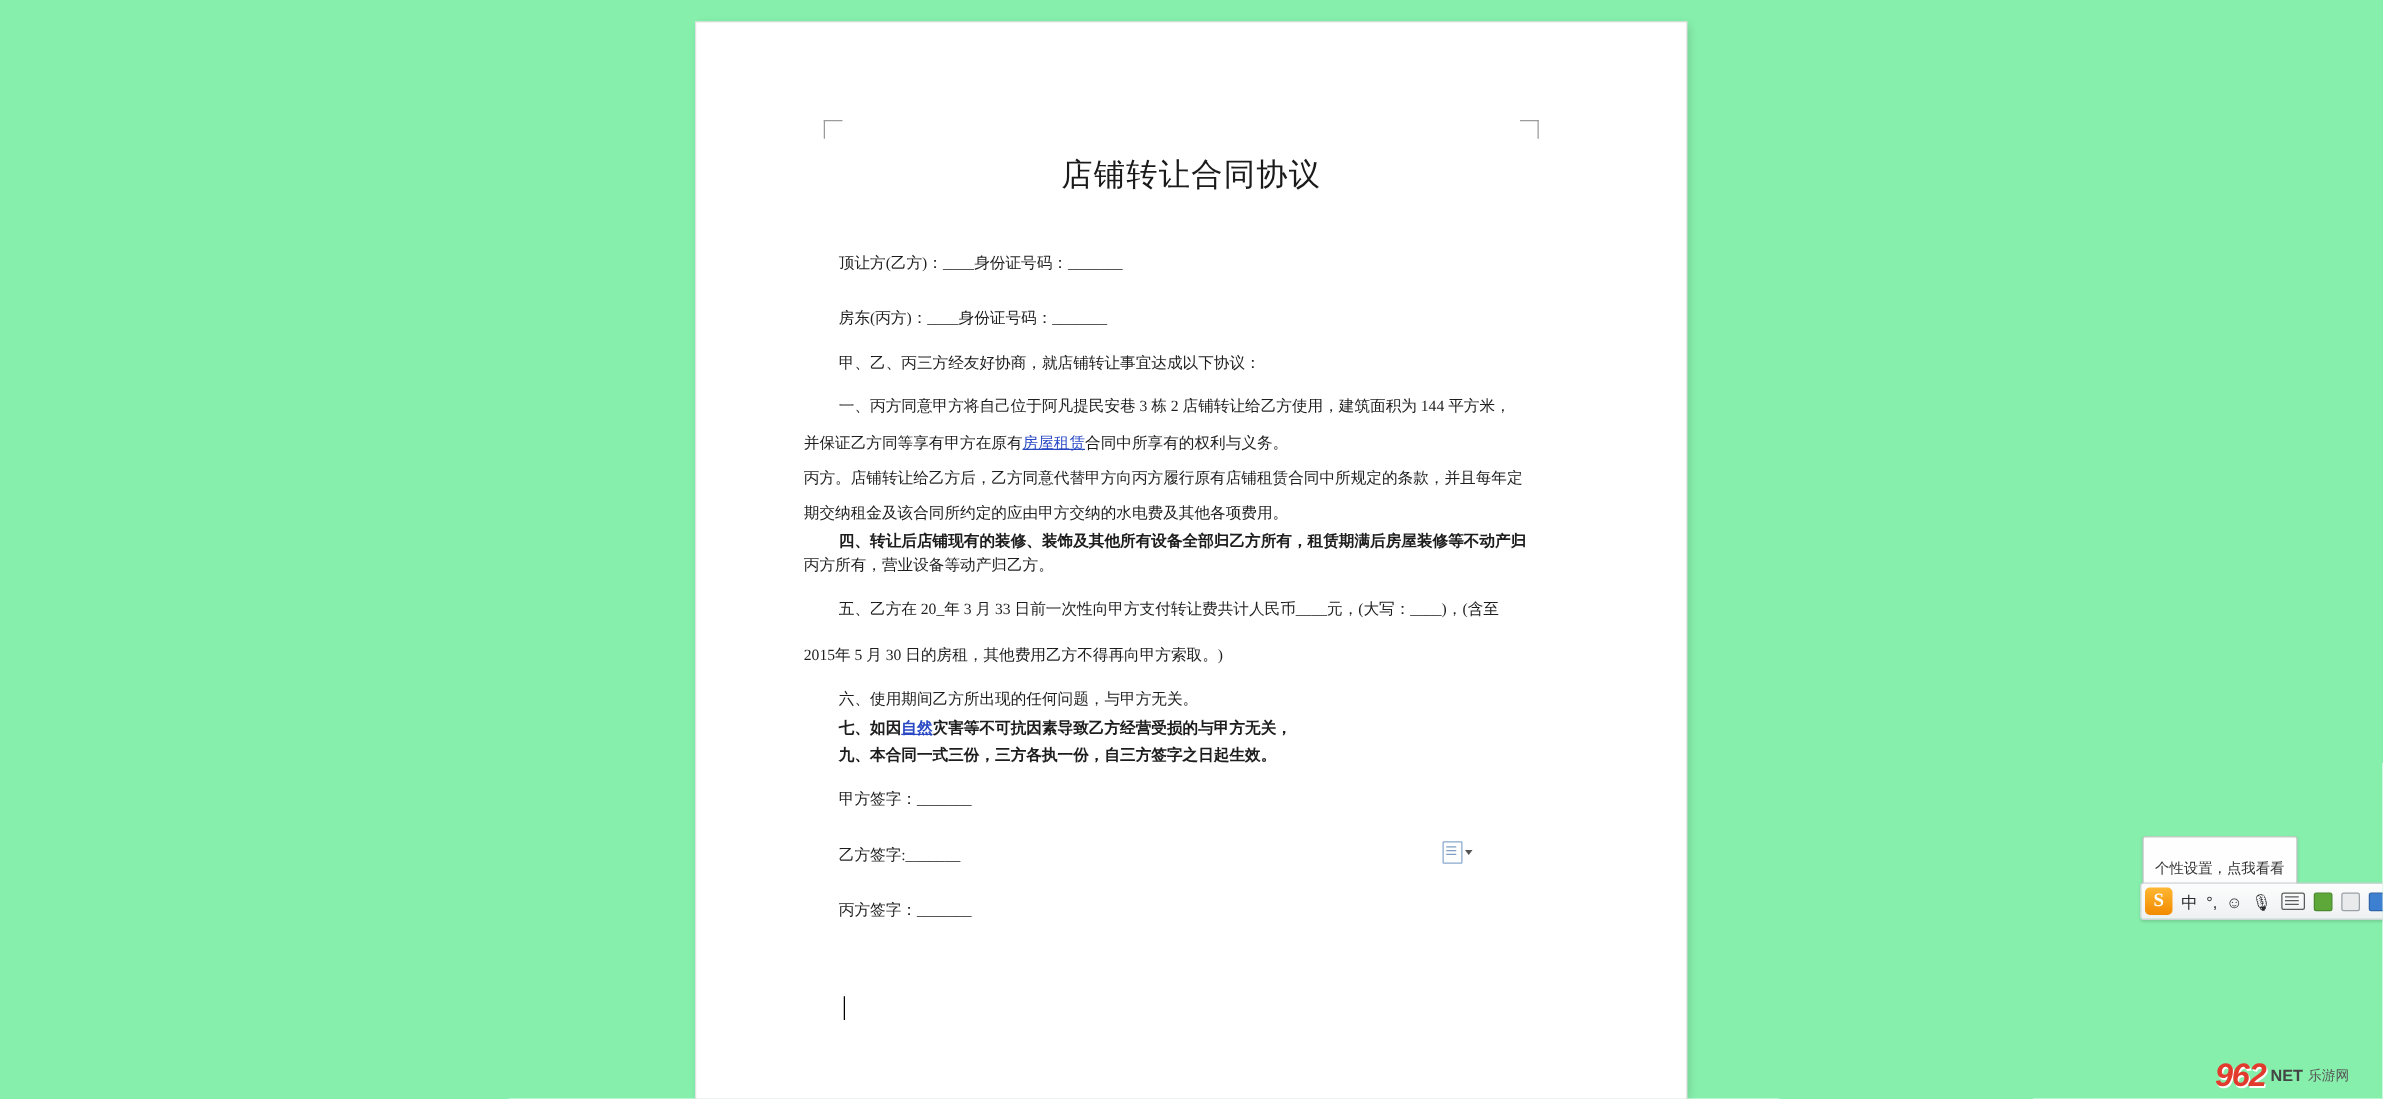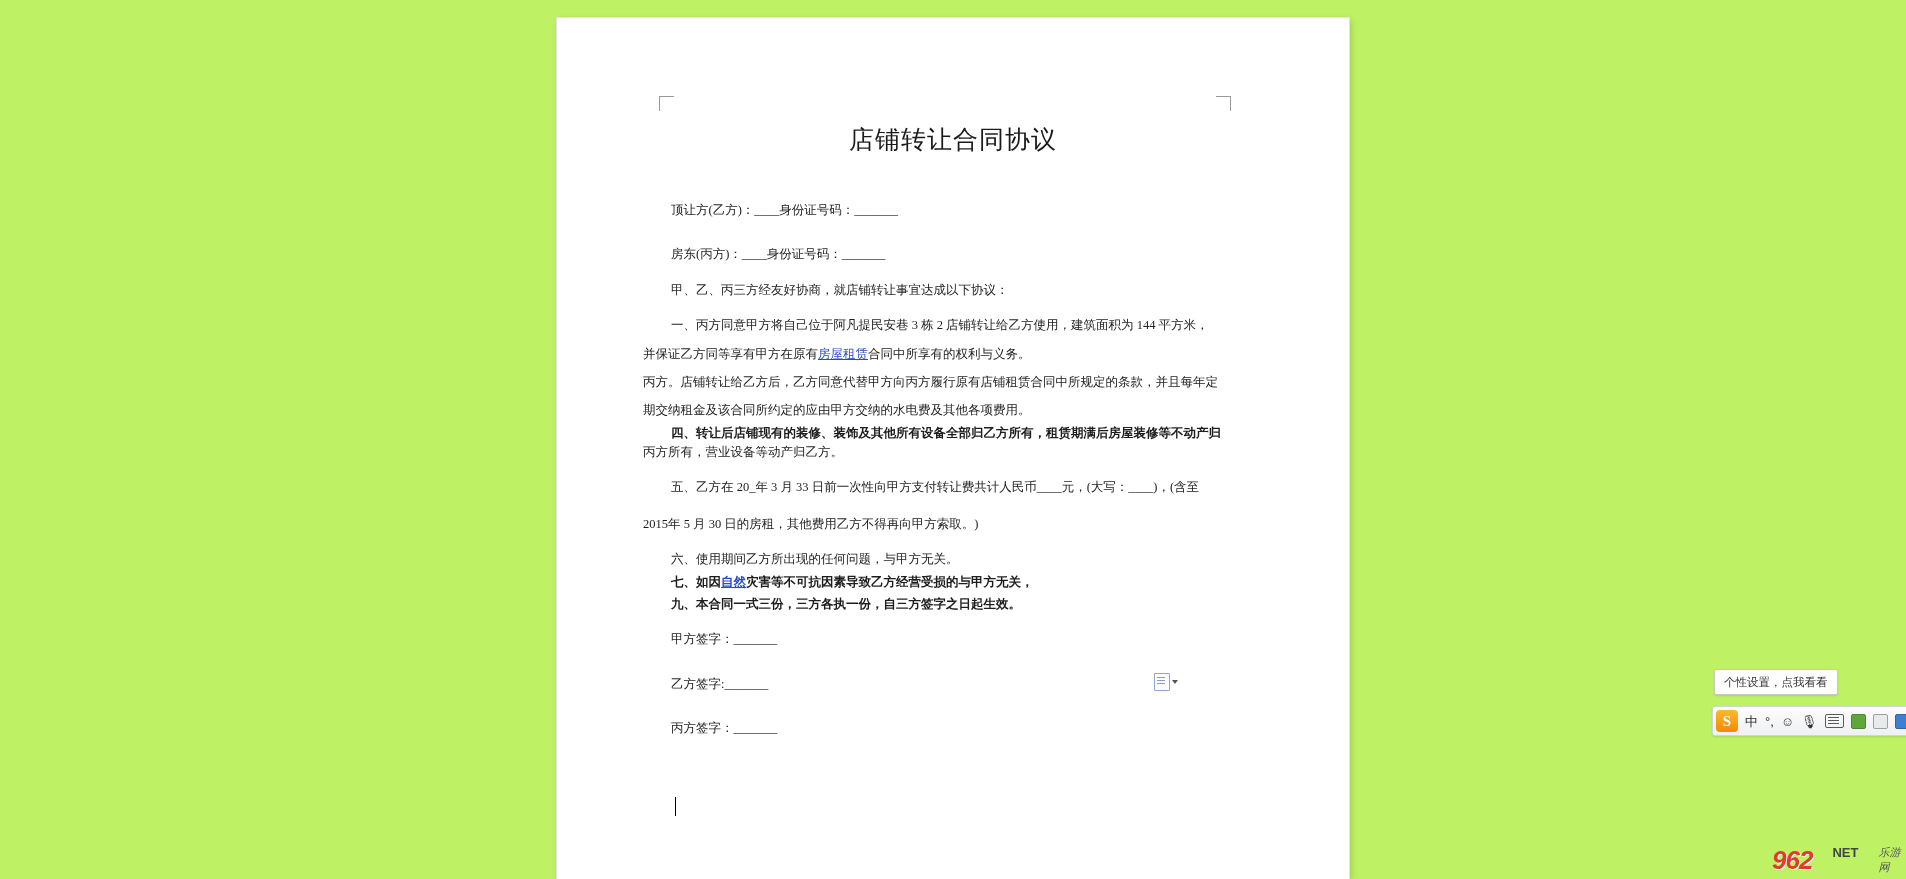--- a/index.html
+++ b/index.html
@@ -9,21 +9,21 @@
     width: 1906px;
     height: 879px;
     overflow: hidden;
     font-family: "Liberation Sans", sans-serif;
   }
 
   #root {
     position: relative;
     width: 1906px;
     height: 879px;
-    background: #bef264;
+    background: #86efac;
   }
 
   
   .page {
     position: absolute;
     left: 557px;
     top: 18px;
     width: 792px;
     height: 861px;
     background: #ffffff;
@@ -111,21 +111,21 @@
     height: 19px;
     background: #000;
   }
 
   
   .ime-tip {
     position: absolute;
     left: 1714px;
     top: 669px;
     height: 24px;
-    padding: 0 9px;
+    padding: 12px 9px;
     display: flex;
     align-items: center;
     background: #fefefe;
     border: 1px solid #c9c9c9;
     border-radius: 2px;
     font-family: "Liberation Sans", sans-serif;
     font-size: 11.5px;
     color: #333;
     box-shadow: 0 1px 2px rgba(0,0,0,0.12);
     white-space: nowrap;
@@ -183,41 +183,40 @@
   }
   .ime-box.green { background: #5ea83a; border-color: #4a8a2c; }
   .ime-box.blue  { background: #3d7fd1; border-color: #2f64a8; }
 
   
   .watermark {
     position: absolute;
     left: 1772px;
     top: 845px;
     display: flex;
-    align-items: flex-start;
-    gap: 20px;
+    align-items: center;
+    gap: 4px;
     font-family: "Liberation Sans", sans-serif;
   }
   .wm-num {
     font-size: 26px;
     font-weight: bold;
     font-style: italic;
     color: #e23b2e;
     letter-spacing: -1px;
     text-shadow: 1px 1px 0 #ffffff;
   }
   .wm-net {
     font-size: 13px;
     font-weight: bold;
     color: #444;
   }
   .wm-cn {
     font-size: 11px;
     color: #555;
-    font-style: italic;
   }
 </style>
 </head>
 <body>
 
 <div id="root">
 
   <div class="page">
 
     <div class="crop tl"></div>

